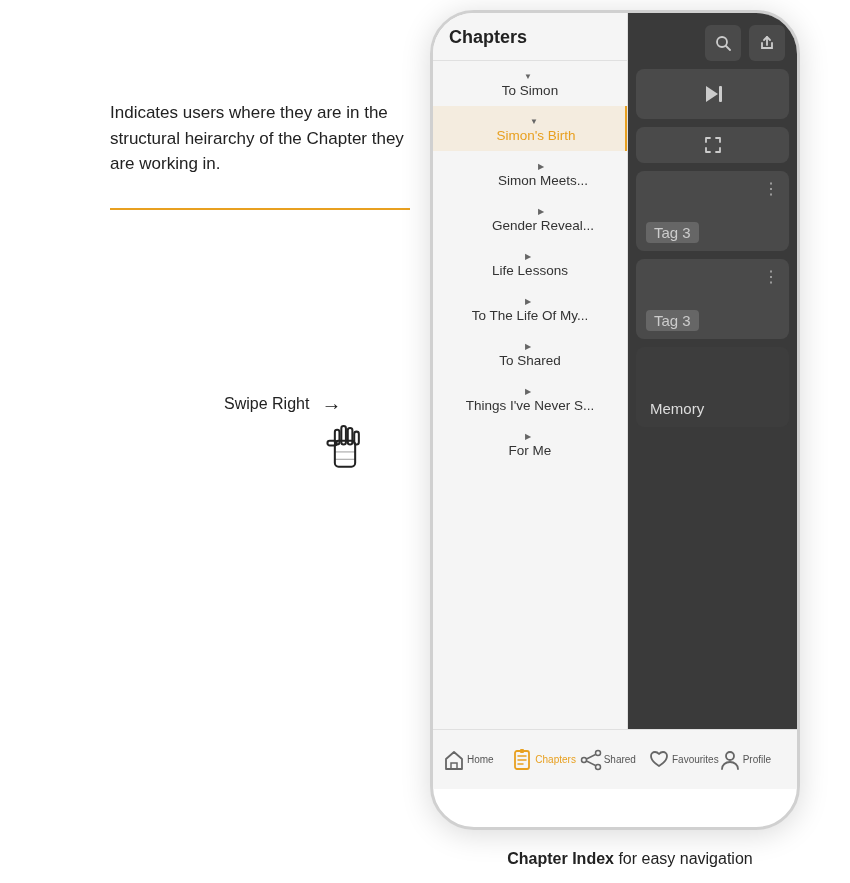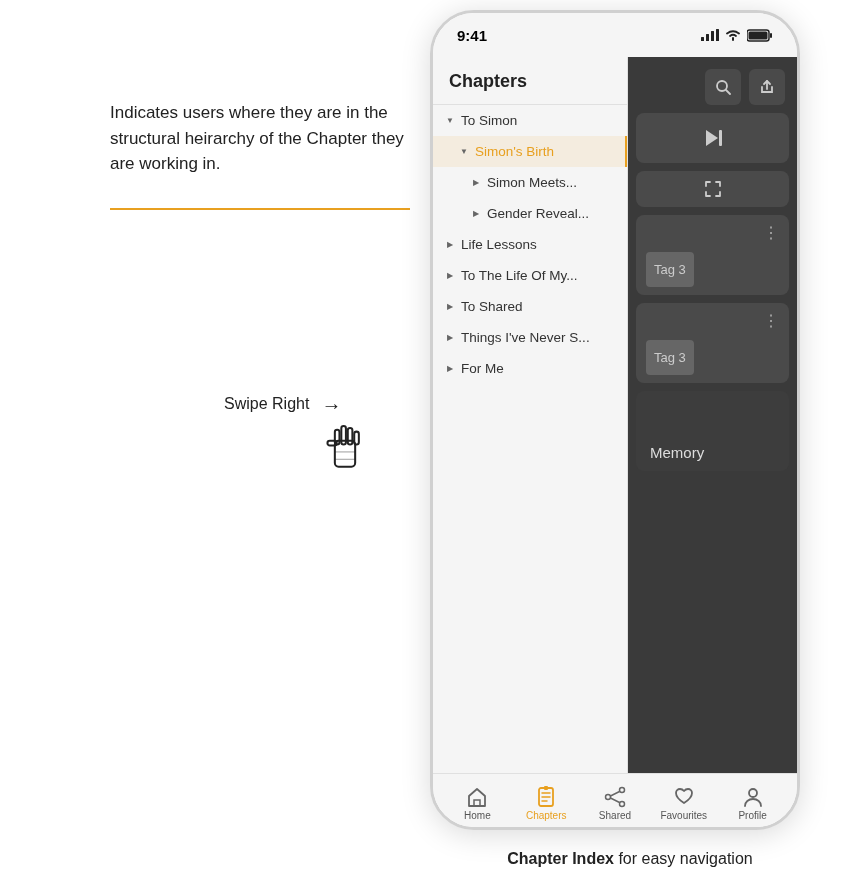--- a/index.html
+++ b/index.html
@@ -137,20 +137,21 @@
       flex: 1;
     }
 
     .chapter-item {
       display: flex;
       align-items: center;
       padding: 8px 10px;
       font-size: 13.5px;
       color: #333;
       cursor: pointer;
+      flex-direction: column;
     }
     .chapter-item .chevron {
       width: 14px;
       height: 14px;
       margin-right: 4px;
       flex-shrink: 0;
       display: flex;
       align-items: center;
       justify-content: center;
       font-size: 9px;
@@ -233,22 +234,22 @@
       justify-content: space-between;
       padding: 8px 10px;
       color: #ccc;
       font-size: 13px;
       position: relative;
     }
 
     .tag-badge {
       background: #666;
       border-radius: 4px;
-      padding: 10px 8px;
-      font-size: 13px;
+      padding: 2px 8px;
+      font-size: 15px;
       color: #ccc;
     }
 
     .three-dots {
       position: absolute;
       top: 8px;
       right: 10px;
       color: #aaa;
       font-size: 16px;
     }
@@ -272,21 +273,20 @@
       background: #f5f5f5;
       border-top: 1px solid #e0e0e0;
       display: flex;
       align-items: center;
       justify-content: space-around;
       padding: 0 10px;
     }
 
     .nav-item {
       display: flex;
-      flex-direction: column;
       align-items: center;
       gap: 2px;
       cursor: pointer;
       flex: 1;
     }
     .nav-item .nav-label {
       font-size: 10px;
       color: #555;
     }
     .nav-item.active .nav-icon,
@@ -322,41 +322,20 @@
 
     <rect x="6" y="28" width="10" height="5" rx="2.5" fill="none" stroke="#222" stroke-width="2.2"></rect>
 
     <line x1="14" y1="40" x2="36" y2="40" stroke="#222" stroke-width="1.2" opacity="0.4"></line>
     <line x1="14" y1="48" x2="36" y2="48" stroke="#222" stroke-width="1.2" opacity="0.4"></line>
   </svg>
 </div>
 
 <div class="phone-mockup">
 
-  <div class="status-bar">
-    <span class="status-time">9:41</span>
-    <div class="status-icons">
-      <svg width="18" height="12" viewBox="0 0 18 12">
-        <rect x="0" y="8" width="3" height="4" fill="#222" rx="0.5"></rect>
-        <rect x="5" y="5" width="3" height="7" fill="#222" rx="0.5"></rect>
-        <rect x="10" y="2" width="3" height="10" fill="#222" rx="0.5"></rect>
-        <rect x="15" y="0" width="3" height="12" fill="#222" rx="0.5"></rect>
-      </svg>
-      <svg width="16" height="12" viewBox="0 0 16 12">
-        <path d="M8 9 L8 11" stroke="#222" stroke-width="2" stroke-linecap="round"></path>
-        <path d="M5 7 Q8 4.5 11 7" stroke="#222" stroke-width="1.8" fill="none" stroke-linecap="round"></path>
-        <path d="M2 4.5 Q8 0 14 4.5" stroke="#222" stroke-width="1.8" fill="none" stroke-linecap="round"></path>
-      </svg>
-      <svg width="26" height="13" viewBox="0 0 26 13">
-        <rect x="0" y="1" width="22" height="11" rx="2.5" stroke="#222" stroke-width="1.5" fill="none"></rect>
-        <rect x="23" y="4" width="2" height="5" rx="1" fill="#222"></rect>
-        <rect x="1.5" y="2.5" width="19" height="8" rx="1.5" fill="#222"></rect>
-      </svg>
-    </div>
-  </div>
 
   <div class="phone-content">
 
     <div class="chapters-panel">
       <div class="chapters-header">Chapters</div>
       <div class="chapters-list">
 
         <div class="chapter-item level-0">
           <span class="chevron down"></span>
           <span>To Simon</span>

